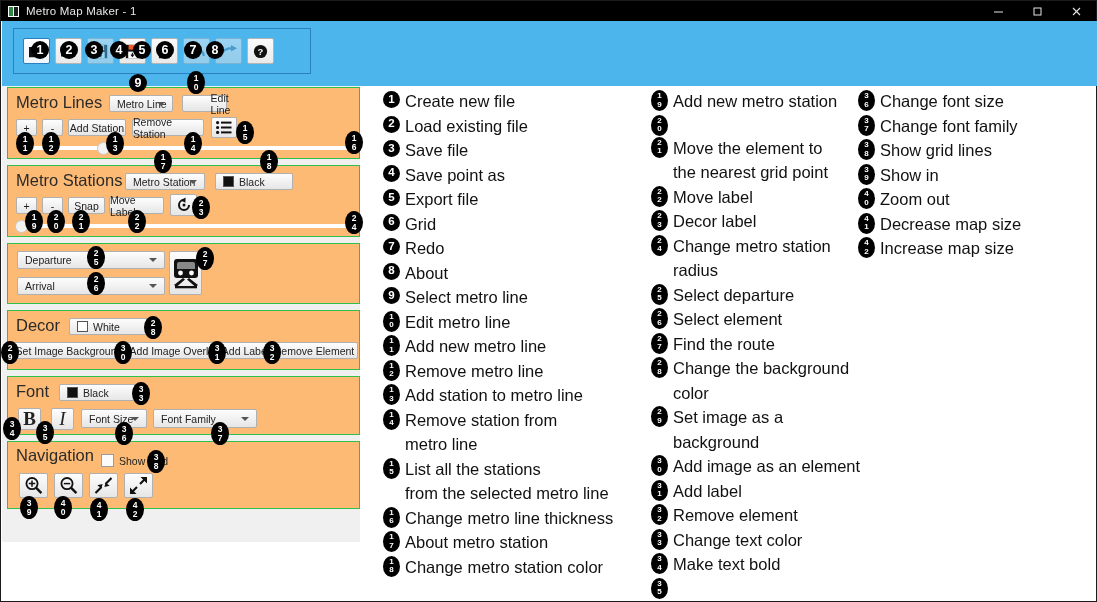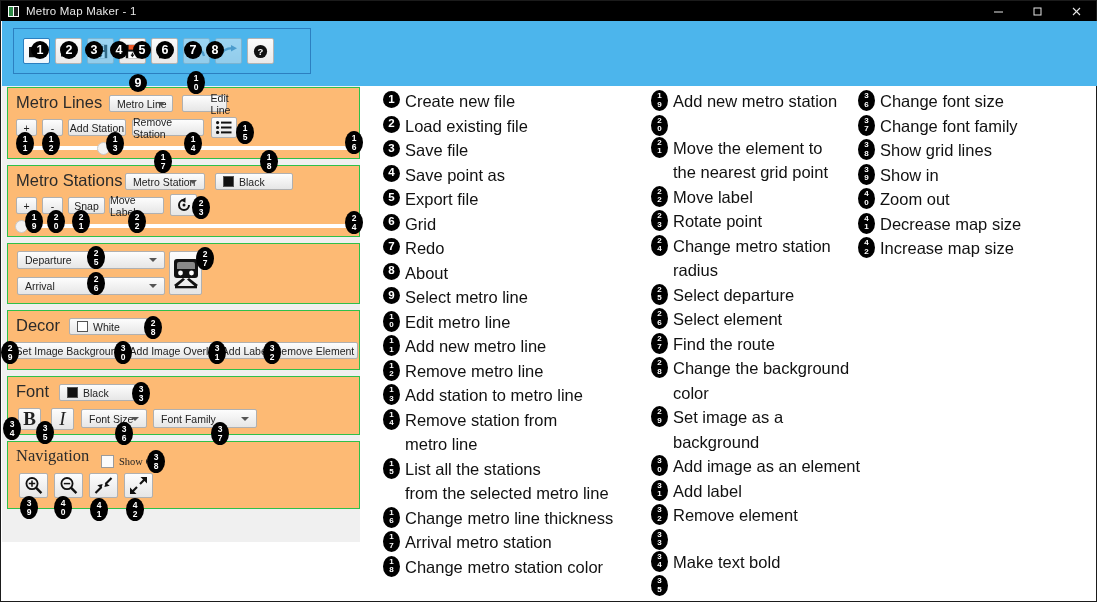--- a/index.html
+++ b/index.html
@@ -339,21 +339,21 @@
       <div class="ctl combo" style="left:73px;top:32px;width:66px;height:19px;">
         <span>Font Size</span>
         <i class="caret"></i>
       </div>
       <div class="ctl combo" style="left:145px;top:32px;width:104px;height:19px;">
         <span>Font Family</span>
         <i class="caret"></i>
       </div>
     </div>
 
-    <div class="panel" style="top:355px;height:68px;font-family:Liberation Serif, serif;">
+    <div class="panel" style="top:355px;height:68px;">
       <div class="panel-head" style="left:8px;top:4px;">Navigation</div>
       <div style="position:absolute;left:93px;top:9px;">
         <span class="checkbox"></span><span class="chk-label">Show Grid</span>
       </div>
       <div class="ctl btn" style="left:11px;top:31px;width:29px;height:25px;">
         <svg width="19" height="19" viewBox="0 0 19 19">
           <circle cx="8" cy="7.6" r="5.6" fill="none" stroke="#111" stroke-width="1.8"></circle>
           <path d="M8 4.4 v6.4 M4.8 7.6 h6.4" stroke="#111" stroke-width="1.5"></path>
           <line x1="12.2" y1="11.8" x2="17.4" y2="17.2" stroke="#111" stroke-width="2.4"></line>
         </svg>
@@ -605,21 +605,21 @@
             <span>1</span>
             <span>6</span>
           </div>
           <div class="lg-txt">Change metro line thickness</div>
         </div>
         <div class="lg-item">
           <div class="lg-num two">
             <span>1</span>
             <span>7</span>
           </div>
-          <div class="lg-txt">Arrival metro station</div>
+          <div class="lg-txt">About metro station</div>
         </div>
         <div class="lg-item">
           <div class="lg-num two">
             <span>1</span>
             <span>8</span>
           </div>
           <div class="lg-txt">Change metro station color</div>
         </div>
       </div>
     <div class="lg-col" id="lg-col-2" style="left:290px;width:220px;">
@@ -649,21 +649,21 @@
             <span>2</span>
             <span>2</span>
           </div>
           <div class="lg-txt">Move label</div>
         </div>
         <div class="lg-item">
           <div class="lg-num two">
             <span>2</span>
             <span>3</span>
           </div>
-          <div class="lg-txt">Rotate point</div>
+          <div class="lg-txt">Decor label</div>
         </div>
         <div class="lg-item">
           <div class="lg-num two">
             <span>2</span>
             <span>4</span>
           </div>
           <div class="lg-txt">Change metro station
 radius</div>
         </div>
         <div class="lg-item">
@@ -721,20 +721,21 @@
             <span>3</span>
             <span>2</span>
           </div>
           <div class="lg-txt">Remove element</div>
         </div>
         <div class="lg-item">
           <div class="lg-num two">
             <span>3</span>
             <span>3</span>
           </div>
+          <div class="lg-txt">Change text color</div>
         </div>
         <div class="lg-item">
           <div class="lg-num two">
             <span>3</span>
             <span>4</span>
           </div>
           <div class="lg-txt">Make text bold</div>
         </div>
         <div class="lg-item">
           <div class="lg-num two">

